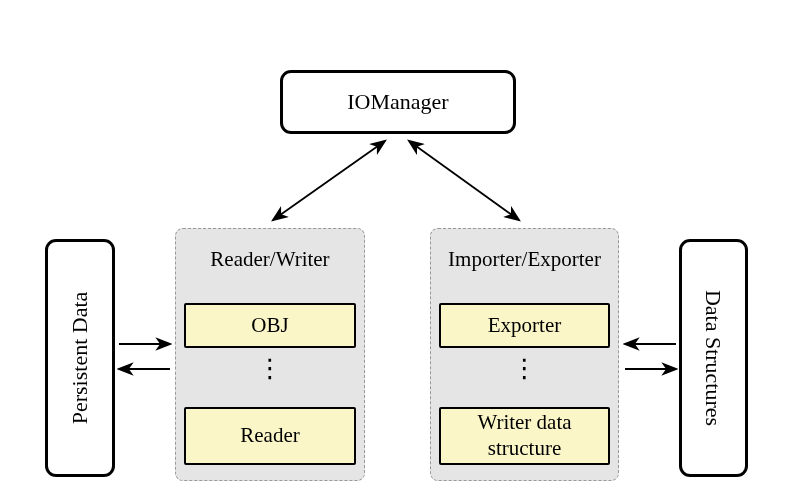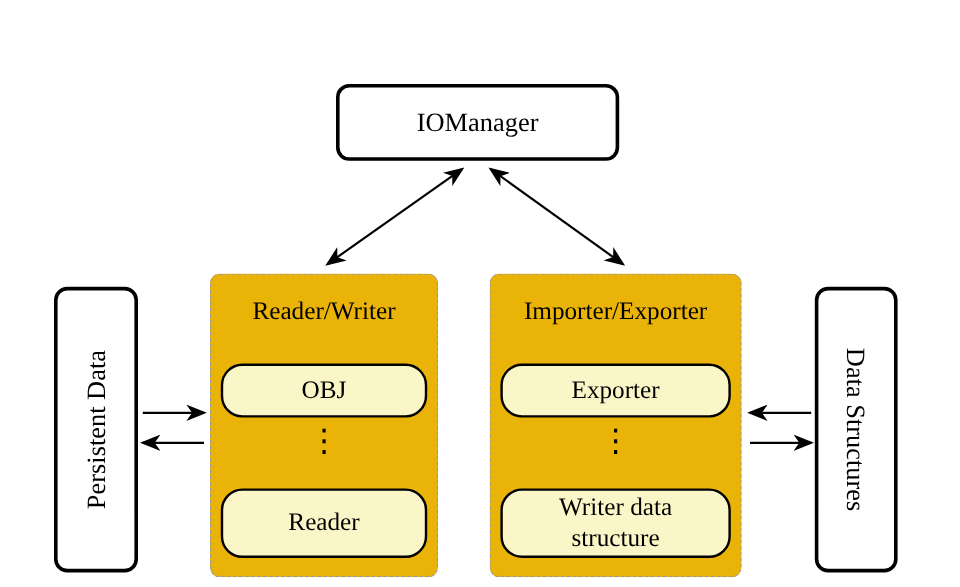--- a/index.html
+++ b/index.html
@@ -47,40 +47,40 @@
     white-space: nowrap;
     font-size: 22px;
   }
   .side-box.left  .side-label { transform: rotate(-90deg); }
   .side-box.right .side-label { transform: rotate(90deg); }
   
   .group {
     position: absolute;
     top: 199px;
     height: 253px;
-    background: #eab308;
+    background: #e5e5e5;
     border: 1.6px dashed #999999;
     border-radius: 8px;
   }
   .group.left  { left: 175px; width: 190px; }
-  .group.right { left: 408px; width: 210px; }
+  .group.right { left: 430px; width: 189px; }
   .group-title {
     position: absolute;
     left: 0; top: 18px;
     width: 100%;
     text-align: center;
     font-size: 21px;
   }
   .inner-box {
     position: absolute;
     left: 8px;
     width: calc(100% - 16px);
     background: #FAF6C8;
     border: 2.6px solid #000000;
-    border-radius: 18px;
+    border-radius: 2px;
     display: flex; flex-direction: column;
     align-items: center; justify-content: center;
     font-size: 21px;
     line-height: 1.22;
     text-align: center;
   }
   .inner-box.one { top: 74px; height: 45px; }
   .inner-box.two { top: 178px; height: 58px; }
   .dots {
     position: absolute;

